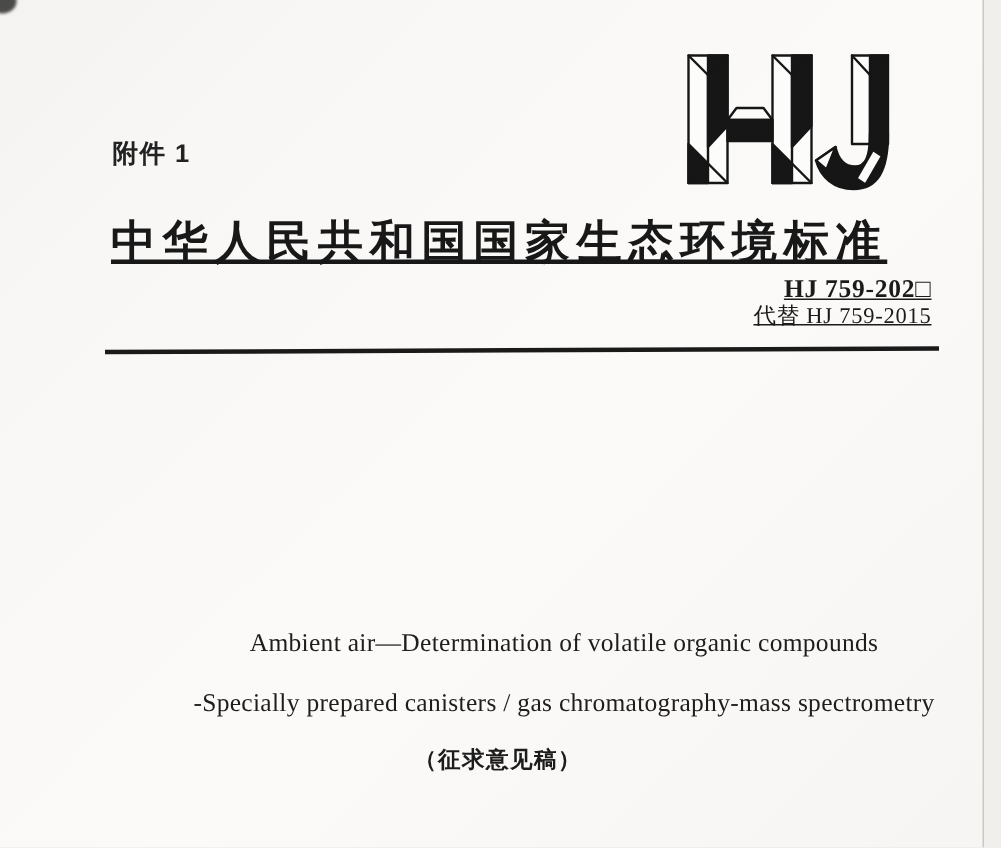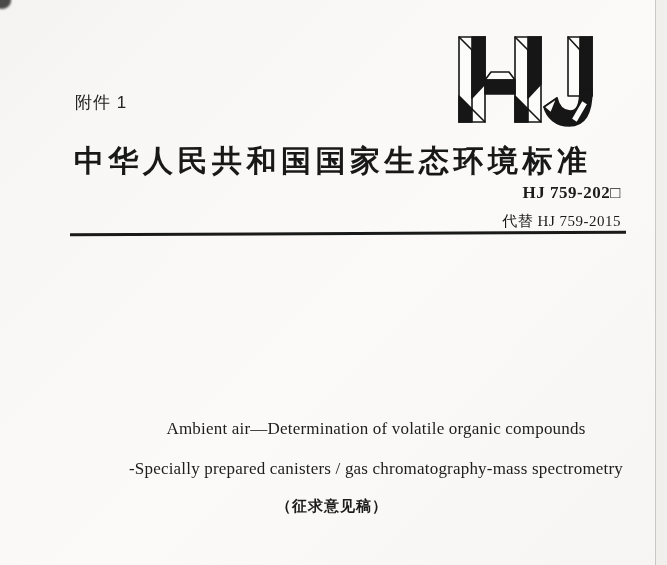--- a/index.html
+++ b/index.html
@@ -23,36 +23,36 @@
     background:#f0efec;
   }
   .corner-smudge{
     position:absolute;top:-4px;left:-5px;width:16px;height:13px;
     background:#4a4a48;border-radius:0 0 60% 40%;
     filter:blur(1px);
   }
   .attachment{
     position:absolute;left:75px;top:91px;
     font-family:"Liberation Sans", sans-serif;
-    font-size:17px;font-weight:400;letter-spacing:1px;color:#222;
+    font-size:17px;font-weight:700;letter-spacing:1px;color:#222;
   }
   .logo{
     position:absolute;left:457px;top:34px;width:136px;height:95px;
   }
   .org-title{
     position:absolute;left:74px;top:141px;width:560px;
     font-size:30px;font-weight:bold;letter-spacing:4.5px;
-    white-space:nowrap;color:#181818;
+    white-space:nowrap;color:#181818;text-decoration:underline;
   }
   .std-num{
     position:absolute;right:46px;top:184px;text-align:right;
-    line-height:1.1;color:#1b1b1b;
+    line-height:1.1;color:#1b1b1b;text-decoration:underline;
   }
   .std-num .num{font-size:17px;font-weight:600;letter-spacing:0.5px;}
-  .std-num .rep{font-size:15px;margin-top:10px;letter-spacing:0.5px;}
+  .std-num .rep{font-size:15px;margin-top:0;letter-spacing:0.5px;}
   .rule{
     position:absolute;left:70px;top:232px;width:556px;height:3px;
     background:#1a1a1a;transform:rotate(-0.25deg);
   }
   .zh-title{
     position:absolute;left:0;width:664px;text-align:center;
     font-family:"Liberation Sans", sans-serif;
     font-size:28px;font-weight:bold;letter-spacing:1.5px;color:#161616;
   }
   .zh1{top:316px;}

